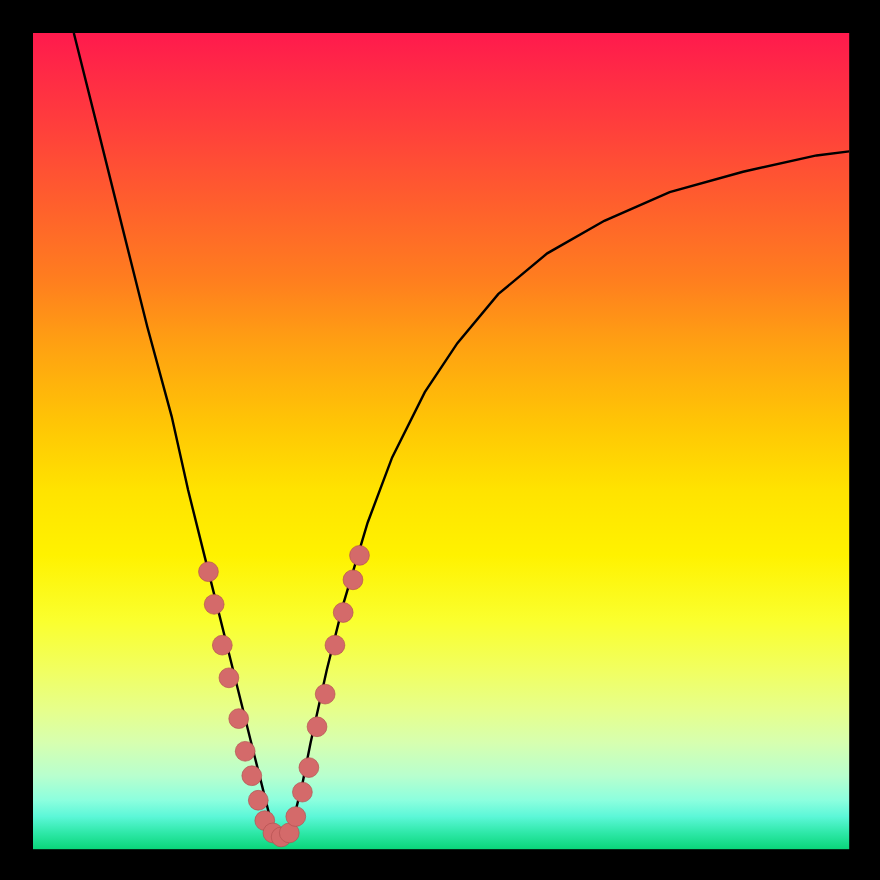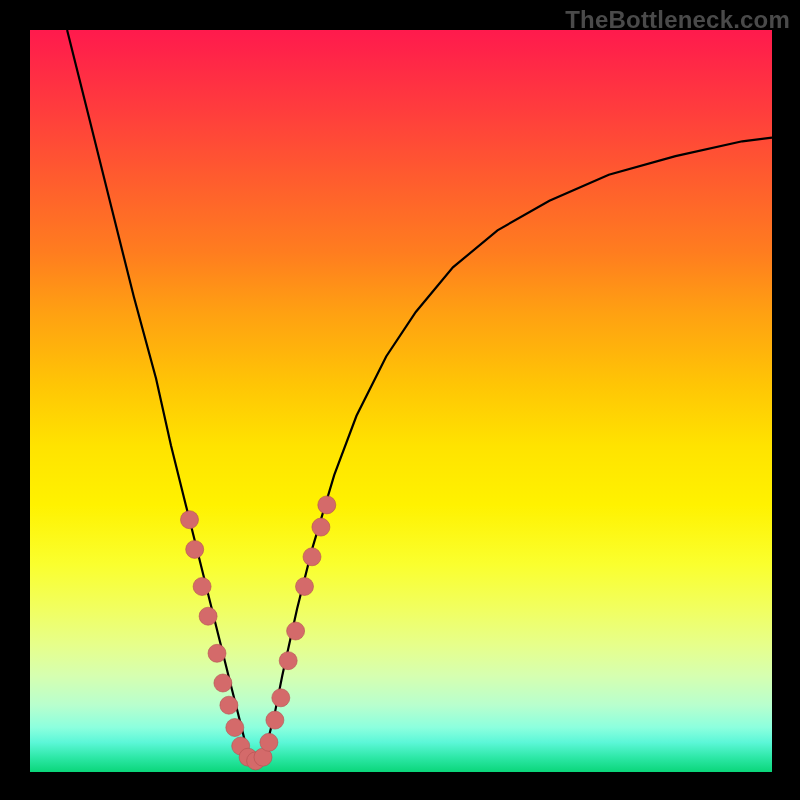--- a/index.html
+++ b/index.html
@@ -62,21 +62,20 @@
   .curve-path {
     fill: none;
     stroke: #000;
     stroke-width: 2.2;
   }
 </style>
 </head>
 <body>
 
 <div class="frame">
-  <div class="watermark">TheBottleneck.com</div>
   <div class="plot-area">
     <svg class="curve" viewBox="0 0 742 742">
       <path id="curve-path" class="curve-path" d="M37.1 0.0 L59.4 89.0 L81.6 178.1 L103.9 267.1 L126.1 348.7 L141.0 415.5 L155.8 474.9 L167.0 519.4 L178.1 563.9 L189.2 608.4 L200.3 653.0 L207.8 682.6 L215.2 712.3 L222.6 730.9 L230.0 730.9 L237.4 712.3 L244.9 682.6 L252.3 645.5 L267.1 578.8 L282.0 519.4 L304.2 445.2 L326.5 385.8 L356.2 326.5 L385.8 282.0 L422.9 237.4 L467.5 200.3 L519.4 170.7 L578.8 144.7 L645.5 126.1 L712.3 111.3 L742.0 107.6"></path>
       <g id="dots">
           <circle cx="159.5" cy="489.7" r="9" class="dot"></circle>
           <circle cx="164.7" cy="519.4" r="9" class="dot"></circle>
           <circle cx="172.1" cy="556.5" r="9" class="dot"></circle>
           <circle cx="178.1" cy="586.2" r="9" class="dot"></circle>
           <circle cx="187.0" cy="623.3" r="9" class="dot"></circle>
           <circle cx="192.9" cy="653.0" r="9" class="dot"></circle>

